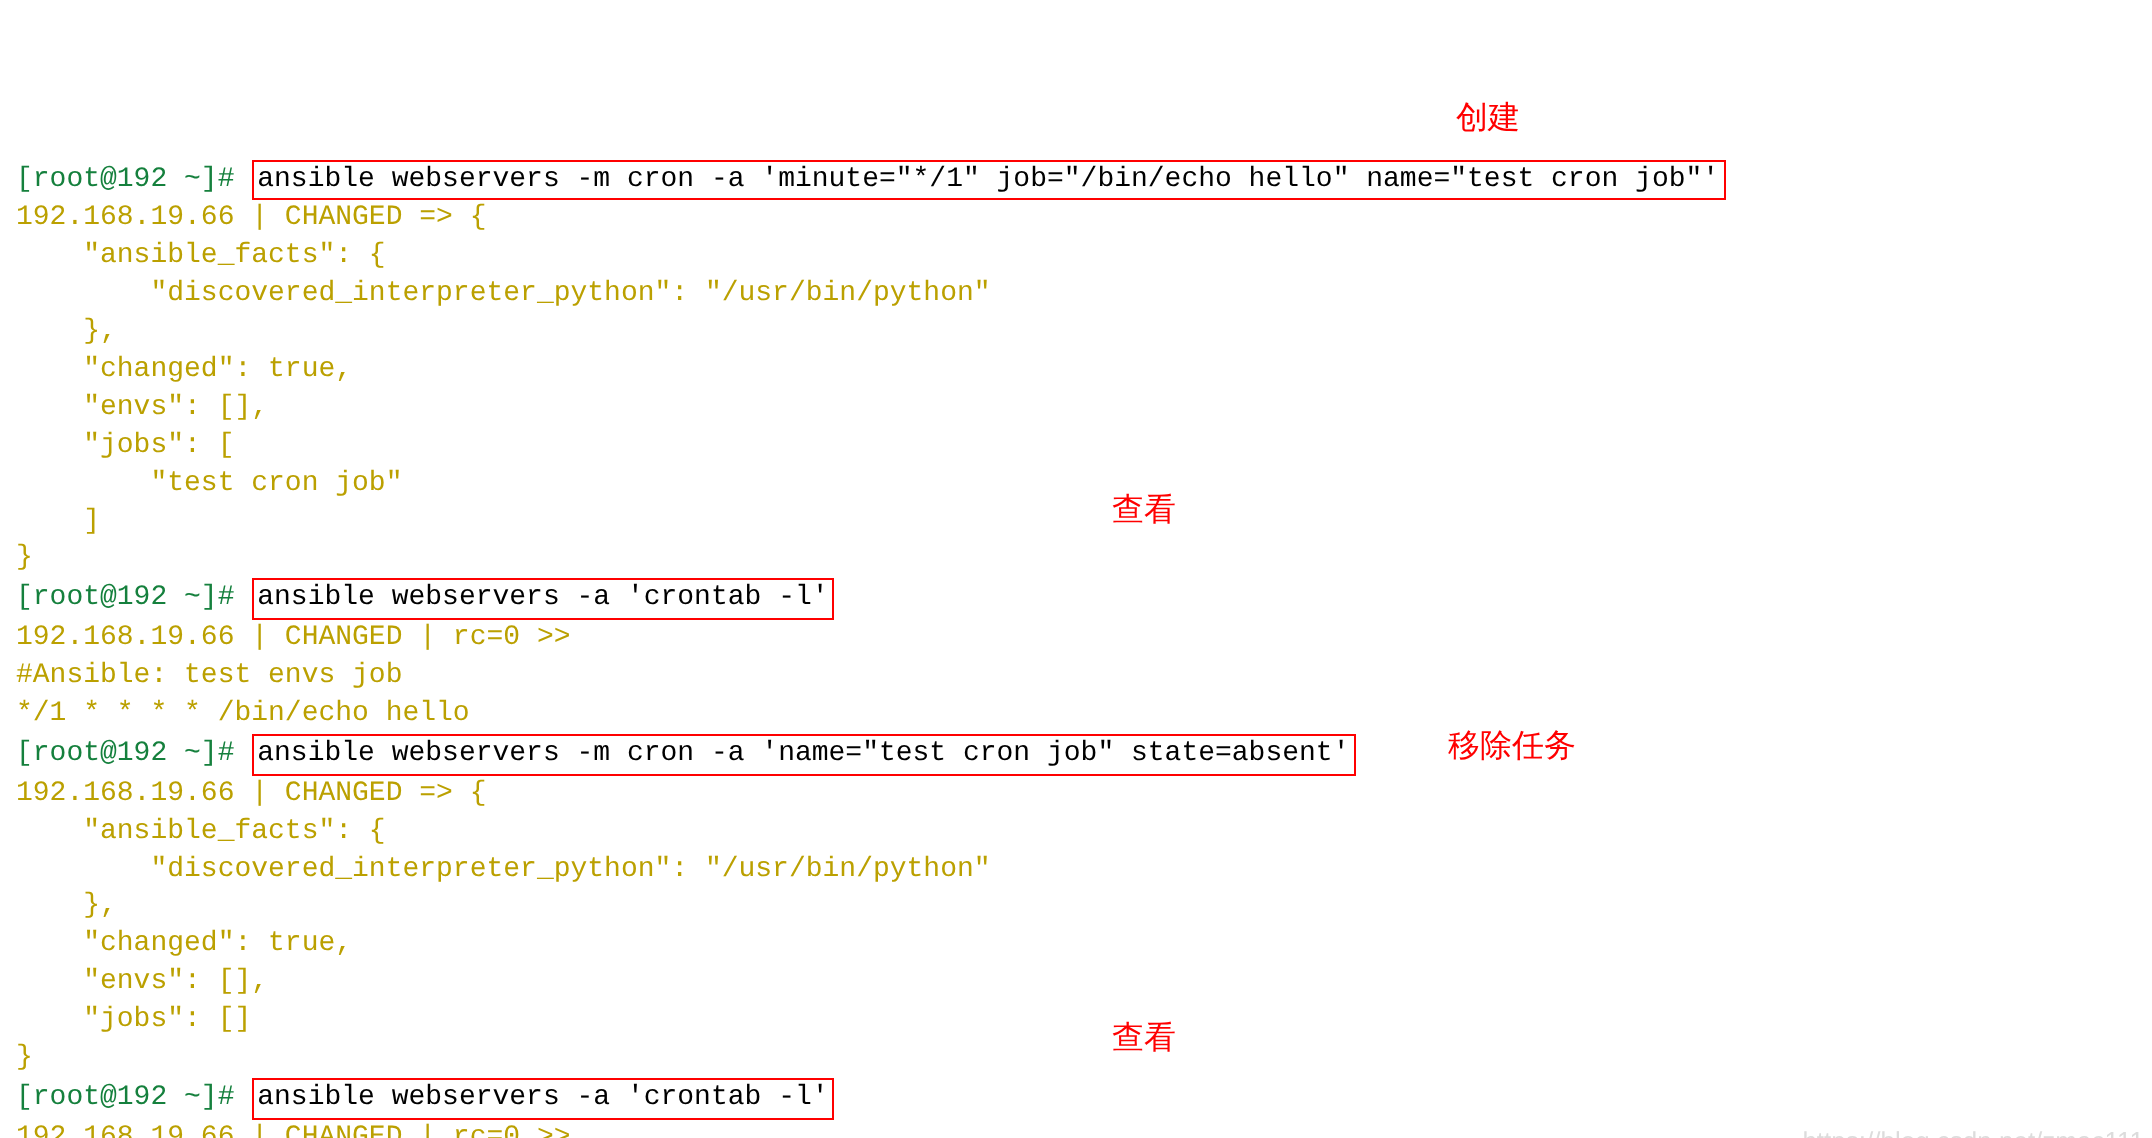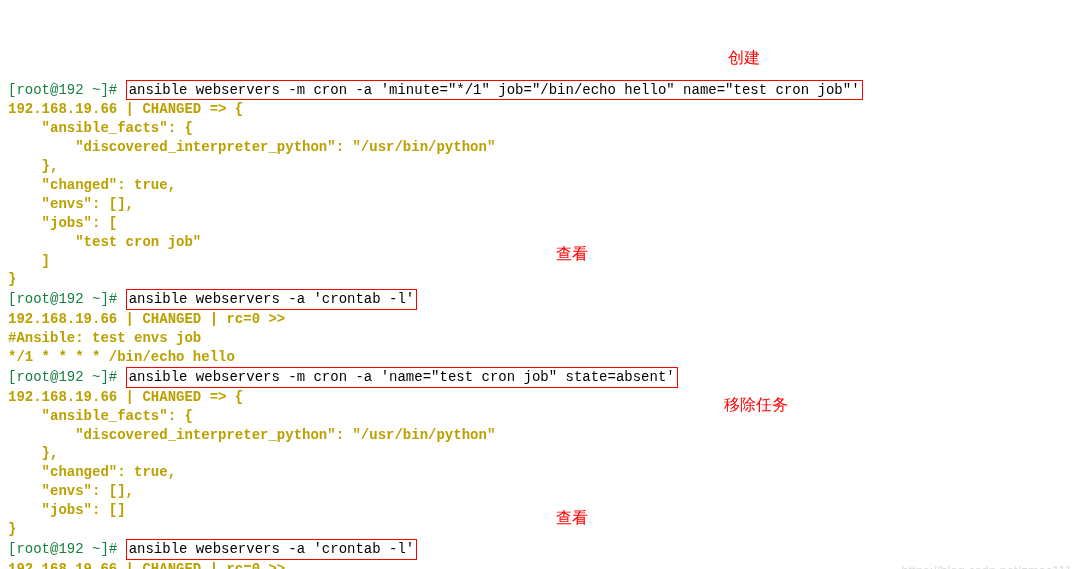--- a/index.html
+++ b/index.html
@@ -8,30 +8,30 @@
       font-family: 'Courier New', monospace;
       font-size: 14px;
       line-height: 1.35;
       padding: 4px 8px;
       white-space: pre;
       color: #000;
       width: 1076px;
     }
     .prompt { color: #15803d; }
     .command { color: #000; }
-    .output-yellow { color: #bba000; font-weight: bold; }
+    .output-yellow { color: #bba000; }
     .red-box {
       border: 1.5px solid #ff0000;
       padding: 0 2px;
       display: inline-block;
     }
     .annotation {
       color: #ff0000;
       position: absolute;
-      font-family: Liberation Mono, monospace;
+      font-family: Liberation Serif, serif;
       font-size: 16px;
     }
     .watermark {
       position: absolute;
       right: 12px;
       bottom: 12px;
       color: #dcdcdc;
       font-family: Arial, sans-serif;
       font-size: 13px;
     }
@@ -67,20 +67,20 @@
 <span class="output-yellow">    "envs": [],</span>
 <span class="output-yellow">    "jobs": []</span>
 <span class="output-yellow">}</span>
 <span class="prompt">[root@192 ~]# </span><span class="red-box command">ansible webservers -a 'crontab -l'</span>
 <span class="output-yellow">192.168.19.66 | CHANGED | rc=0 &gt;&gt;</span>
 <span></span>
 </div>
 
 <span class="annotation" style="left:720px; top:26px;">创建</span>
 <span class="annotation" style="left:548px; top:222px;">查看</span>
-<span class="annotation" style="left:716px; top:373px;">移除任务</span>
+<span class="annotation" style="left:716px; top:340px;">移除任务</span>
 <span class="annotation" style="left:548px; top:486px;">查看</span>
 
 <span class="watermark">https://blog.csdn.net/zmac111</span>
 </div>
 
 
 
 
 </body></html>

